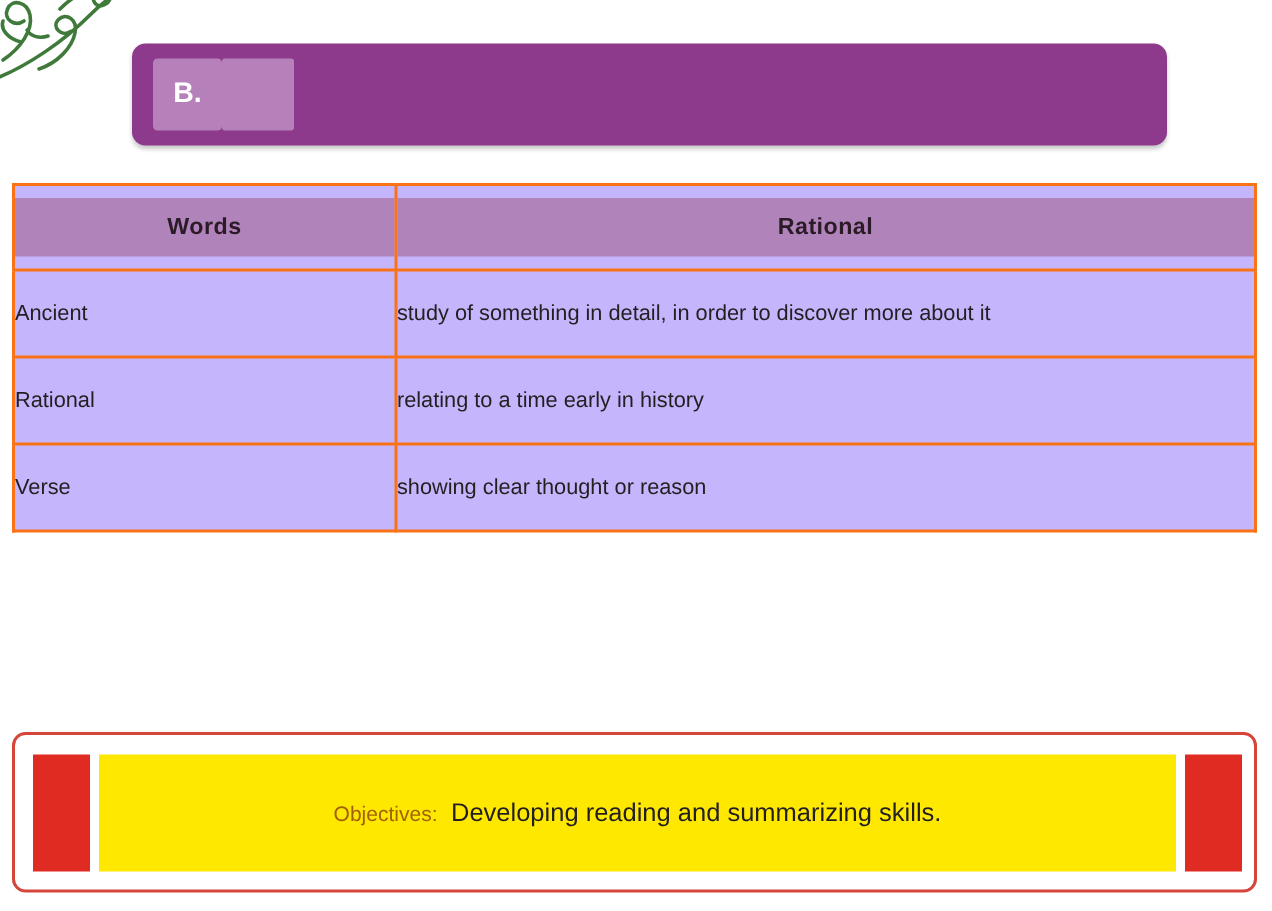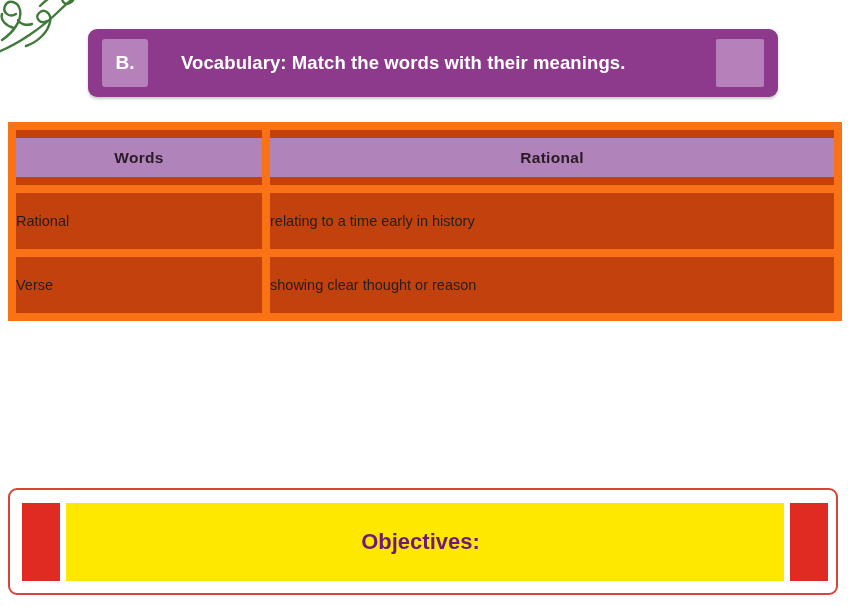--- a/index.html
+++ b/index.html
@@ -94,22 +94,22 @@
   
   .match-table {
     position: absolute;
     left: 8px;
     top: 122px;
     width: 830px;
     border-collapse: collapse;
     table-layout: fixed;
   }
   .match-table td, .match-table th {
-    border: 8px solid #f97316;
-    background: #c2410c;
+    border: 2px solid #f97316;
+    background: #c4b5fd;
     padding: 0;
     vertical-align: middle;
   }
   .col-words  { width: 254px; }
   .col-means  { width: 572px; }
 
   .hdr-cell {
     height: 55px;
     padding: 6px 8px;
   }
@@ -162,23 +162,23 @@
   .obj-yellow {
     flex: 1 1 auto;
     height: 78px;
     margin: 0 6px;
     background: #ffe800;
     display: flex;
     align-items: center;
     justify-content: center;
   }
   .obj-label {
-    font-size: 22px;
-    font-weight: bold;
-    color: #701a75;
+    font-size: 14px;
+    font-weight: normal;
+    color: #a16207;
     margin-right: 9px;
   }
   .obj-text {
     font-size: 17px;
     color: #231f20;
   }
 </style>
 </head>
 <body>
 
@@ -200,50 +200,54 @@
     <circle cx="86" cy="12" r="2.6"></circle>
   </g>
 </svg>
 
 <div class="top-strip">
   <div class="top-strip-text"></div>
 </div>
 
 <div class="section-bar">
   <div class="section-badge">B.</div>
-  <div class="section-title">Vocabulary: Match the words with their meanings.</div>
   <div class="section-endbox"></div>
 </div>
 
 <table class="match-table">
   <colgroup>
     <col class="col-words">
     <col class="col-means">
   </colgroup>
   <thead>
     <tr>
       <th class="hdr-cell">
         <div class="hdr-inner">Words</div>
       </th>
       <th class="hdr-cell">
         <div class="hdr-inner">Rational</div>
       </th>
     </tr>
   </thead>
   <tbody>
     <tr>
+      <td class="body-cell cell-word">Ancient</td>
+      <td class="body-cell cell-meaning">study of something in detail, in order to discover more about it</td>
+    </tr>
+    <tr>
       <td class="body-cell cell-word">Rational</td>
       <td class="body-cell cell-meaning">relating to a time early in history</td>
     </tr>
     <tr>
       <td class="body-cell cell-word">Verse</td>
       <td class="body-cell cell-meaning">showing clear thought or reason</td>
     </tr>
   </tbody>
 </table>
 
 <div class="objectives">
   <div class="obj-bar obj-bar-left"></div>
   <div class="obj-yellow">
     <span class="obj-label">Objectives:</span>
+    <span class="obj-text">Developing reading and summarizing skills.</span>
   </div>
   <div class="obj-bar obj-bar-right"></div>
 </div>
 
 </body></html>

